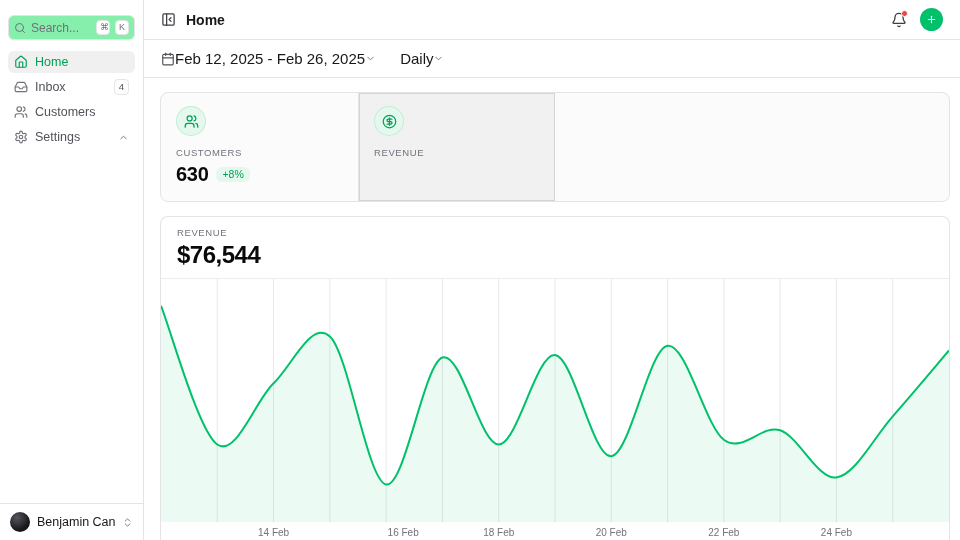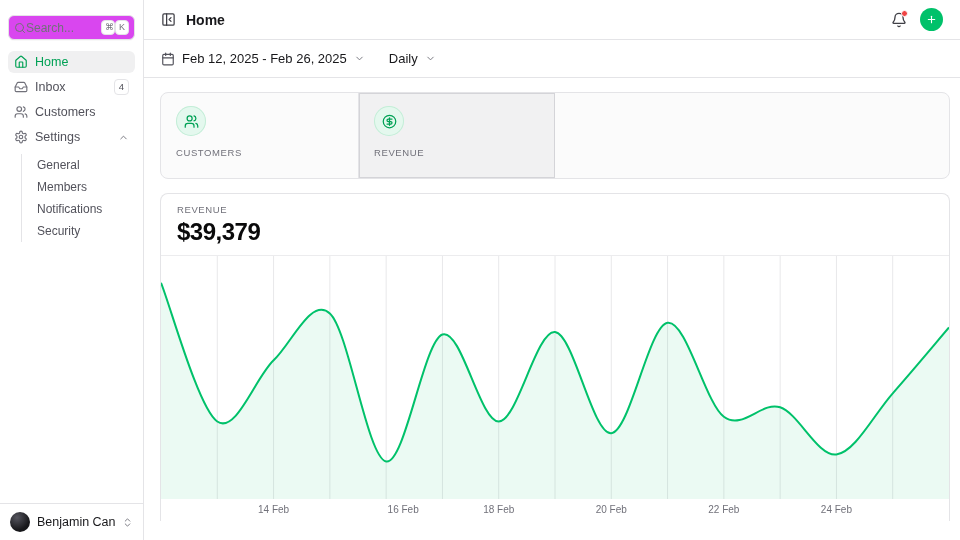--- a/index.html
+++ b/index.html
@@ -24,24 +24,24 @@
   }
   .workspace { display:flex; align-items:center; gap:7px; padding:2px 4px 8px; cursor:pointer; }
   .logo-circle {
     width:22px; height:22px; border-radius:50%; background:#0e1015;
     display:flex; align-items:center; justify-content:center; flex:none;
   }
   .workspace-name { font-size:13px; font-weight:700; flex:1; }
   .selector-icon { color:#71717a; }
 
   .search-box {
-    display:flex; align-items:center; 
+    display:flex; align-items:center; gap:5px;
     border:1px solid #e4e4e7; border-radius:6px;
     height:25px; padding:0 5px; margin:6px 0 11px;
-    background:#d946ef; box-shadow:0 1px 1px rgba(0,0,0,.03);
+    background:#86efac; box-shadow:0 1px 1px rgba(0,0,0,.03);
   }
   .search-box svg { color:#71717a; }
   .search-input {
     border:none; outline:none; width:100%; min-width:0;
     font-family:inherit; font-size:12px; color:#18181b; background:transparent; padding:0;
   }
   .search-input::placeholder { color:#71717a; }
   kbd {
     font-family:inherit; font-size:9px; line-height:1;
     color:#71717a; background:#fff;
@@ -112,22 +112,22 @@
   .add-btn {
     width:23px; height:23px; border-radius:50%; border:none; cursor:pointer;
     background:#00c16a; color:#fff; display:flex; align-items:center; justify-content:center;
   }
 
   .toolbar {
     height:38px; flex:none; border-bottom:1px solid #e4e4e7;
     display:flex; align-items:center; gap:24px; padding:0 17px;
   }
   .toolbar-btn {
-    display:flex; align-items:center; gap:7px; background:none; border:none; padding:0;
-    font-family:inherit; font-size:13px; font-weight:500; color:#18181b; cursor:pointer;
+    display:flex; align-items:center; background:none; border:none; padding:0;
+    font-family:inherit; font-size:15px; font-weight:500; color:#18181b; cursor:pointer;
   }
   .toolbar-btn .icon { color:#52525b; }
   .chev-down { color:#71717a; }
 
   .content { flex:1; padding:14px 10px 0 16px; overflow:hidden; }
 
   .stats-row {
     display:grid; grid-template-columns:repeat(4,1fr);
     border:1px solid #e4e4e7; border-radius:8px;
     background:#fbfbfb; overflow:hidden;
@@ -211,34 +211,20 @@
       </div>
       <div class="nav-item">
         <svg class="icon" width="14" height="14" viewBox="0 0 24 24" fill="none" stroke="currentColor" stroke-width="2" stroke-linecap="round" stroke-linejoin="round">
             <path d="M12.22 2h-.44a2 2 0 0 0-2 2v.18a2 2 0 0 1-1 1.73l-.43.25a2 2 0 0 1-2 0l-.15-.08a2 2 0 0 0-2.73.73l-.22.38a2 2 0 0 0 .73 2.73l.15.1a2 2 0 0 1 1 1.72v.51a2 2 0 0 1-1 1.74l-.15.09a2 2 0 0 0-.73 2.73l.22.38a2 2 0 0 0 2.73.73l.15-.08a2 2 0 0 1 2 0l.43.25a2 2 0 0 1 1 1.73V20a2 2 0 0 0 2 2h.44a2 2 0 0 0 2-2v-.18a2 2 0 0 1 1-1.73l.43-.25a2 2 0 0 1 2 0l.15.08a2 2 0 0 0 2.73-.73l.22-.39a2 2 0 0 0-.73-2.73l-.15-.08a2 2 0 0 1-1-1.74v-.5a2 2 0 0 1 1-1.74l.15-.09a2 2 0 0 0 .73-2.73l-.22-.38a2 2 0 0 0-2.73-.73l-.15.08a2 2 0 0 1-2 0l-.43-.25a2 2 0 0 1-1-1.73V4a2 2 0 0 0-2-2z"></path>
             <circle cx="12" cy="12" r="3"></circle>
           </svg>
         <span>Settings</span>
         <svg class="nav-trailing" width="11" height="11" viewBox="0 0 24 24" fill="none" stroke="#71717a" stroke-width="2" stroke-linecap="round" stroke-linejoin="round">
             <path d="m18 15-6-6-6 6"></path>
           </svg>
-      </div>
-      <div class="subnav">
-        <div class="subnav-item">
-            <span>General</span>
-          </div>
-        <div class="subnav-item">
-            <span>Members</span>
-          </div>
-        <div class="subnav-item">
-            <span>Notifications</span>
-          </div>
-        <div class="subnav-item">
-            <span>Security</span>
-          </div>
       </div>
     </nav>
 
     <div class="sidebar-spacer"></div>
 
 
     <div class="user-row">
       <span class="avatar"></span>
       <span class="user-name">Benjamin Canac</span>
       <svg class="selector-icon" width="11" height="11" viewBox="0 0 24 24" fill="none" stroke="currentColor" stroke-width="2" stroke-linecap="round" stroke-linejoin="round">
@@ -304,40 +290,44 @@
         <div class="stat-card">
           <div class="stat-icon">
             <svg width="15" height="15" viewBox="0 0 24 24" fill="none" stroke="currentColor" stroke-width="2" stroke-linecap="round" stroke-linejoin="round">
                 <path d="M16 21v-2a4 4 0 0 0-4-4H6a4 4 0 0 0-4 4v2"></path>
                 <circle cx="9" cy="7" r="4"></circle>
                 <path d="M22 21v-2a4 4 0 0 0-3-3.87"></path>
                 <path d="M16 3.13a4 4 0 0 1 0 7.75"></path>
               </svg>
           </div>
           <div class="stat-label">CUSTOMERS</div>
+          <div class="stat-value-row">
+            <span class="stat-value">630</span>
+            <span class="delta-badge">+8%</span>
+          </div>
         </div>
 
 
         <div class="stat-card selected">
           <div class="stat-icon">
             <svg width="15" height="15" viewBox="0 0 24 24" fill="none" stroke="currentColor" stroke-width="2" stroke-linecap="round" stroke-linejoin="round">
                 <circle cx="12" cy="12" r="10"></circle>
                 <path d="M16 8h-6a2 2 0 1 0 0 4h4a2 2 0 1 1 0 4H8"></path>
                 <path d="M12 18V6"></path>
               </svg>
           </div>
           <div class="stat-label">REVENUE</div>
         </div>
 
       </div>
 
       <div class="chart-card">
         <div class="chart-header">
           <div class="chart-label">REVENUE</div>
-          <div class="chart-total">$39,379</div>
+          <div class="chart-total">$76,544</div>
         </div>
         <div class="chart-plot">
           <svg viewBox="0 0 790 243" preserveAspectRatio="none">
               <line x1="56.42857142857143" x2="56.42857142857143" y1="0" y2="243" class="gridline"></line>
               <line x1="112.85714285714286" x2="112.85714285714286" y1="0" y2="243" class="gridline"></line>
               <line x1="169.28571428571428" x2="169.28571428571428" y1="0" y2="243" class="gridline"></line>
               <line x1="225.71428571428572" x2="225.71428571428572" y1="0" y2="243" class="gridline"></line>
               <line x1="282.14285714285717" x2="282.14285714285717" y1="0" y2="243" class="gridline"></line>
               <line x1="338.57142857142856" x2="338.57142857142856" y1="0" y2="243" class="gridline"></line>
               <line x1="395" x2="395" y1="0" y2="243" class="gridline"></line>

